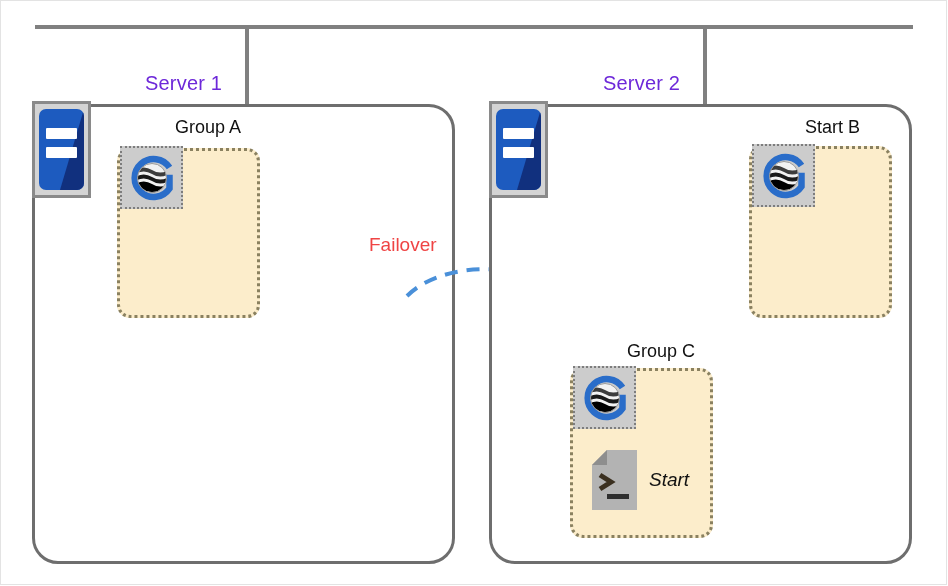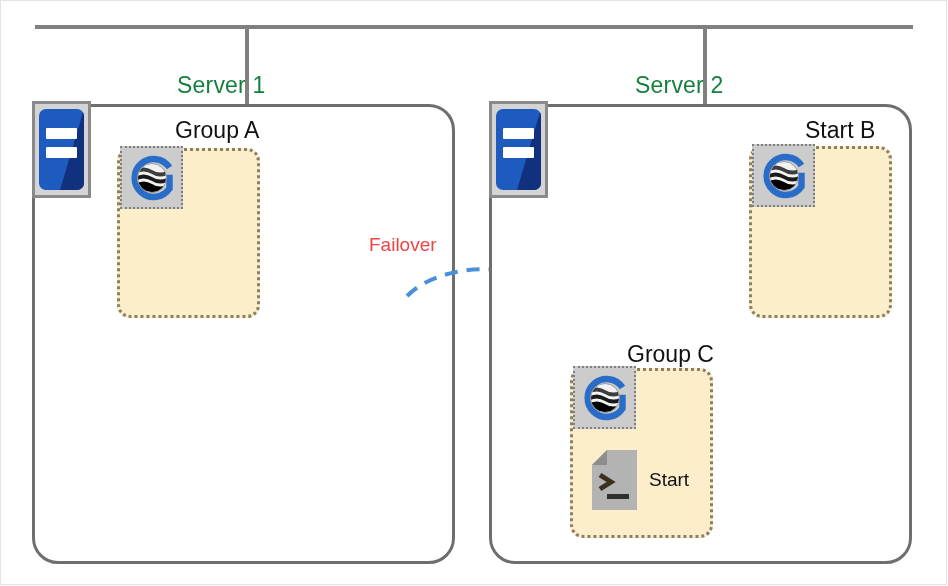--- a/index.html
+++ b/index.html
@@ -35,25 +35,24 @@
     position:absolute;
     border:3px solid #6e6e6e;
     border-radius:26px;
     background:#ffffff;
     box-sizing:border-box;
   }
 
   
   .server-label{
     position:absolute;
-    font-size:23px;
-    color:#15803d;
+    font-size:20px;
+    color:#6d28d9;
     white-space:nowrap;
     letter-spacing:.2px;
-    margin-left:32px;
   }
 
   
   .server-icon{
     position:absolute;
     width:59px;height:97px;
     background:#d4d4d4;
     border:3px solid #8a8a8a;
     box-sizing:border-box;
     display:flex;align-items:center;justify-content:center;
@@ -83,21 +82,21 @@
   
   .group-box{
     position:absolute;
     background:#fcedcb;
     border:3px dotted #8a8160;
     border-radius:13px;
     box-sizing:border-box;
   }
   .group-label{
     position:absolute;
-    font-size:23px;
+    font-size:18px;
     color:#111111;
     white-space:nowrap;
   }
 
   
   .g-icon{
     position:absolute;
     width:63px;height:63px;
     background:#cccccc;
     border:2px dotted #7d7d7d;
@@ -114,20 +113,21 @@
     gap:11px;
   }
   .script-icon{
     position:relative;
     width:47px;height:62px;
   }
   .script-label{
     font-size:19px;
     color:#111111;
     white-space:nowrap;
+    font-style:italic;
   }
 
   
   .failover-label{
     position:absolute;
     font-size:19px;
     color:#ef4444;
     white-space:nowrap;
   }
   #failover-svg{position:absolute;left:395px;top:250px;}

